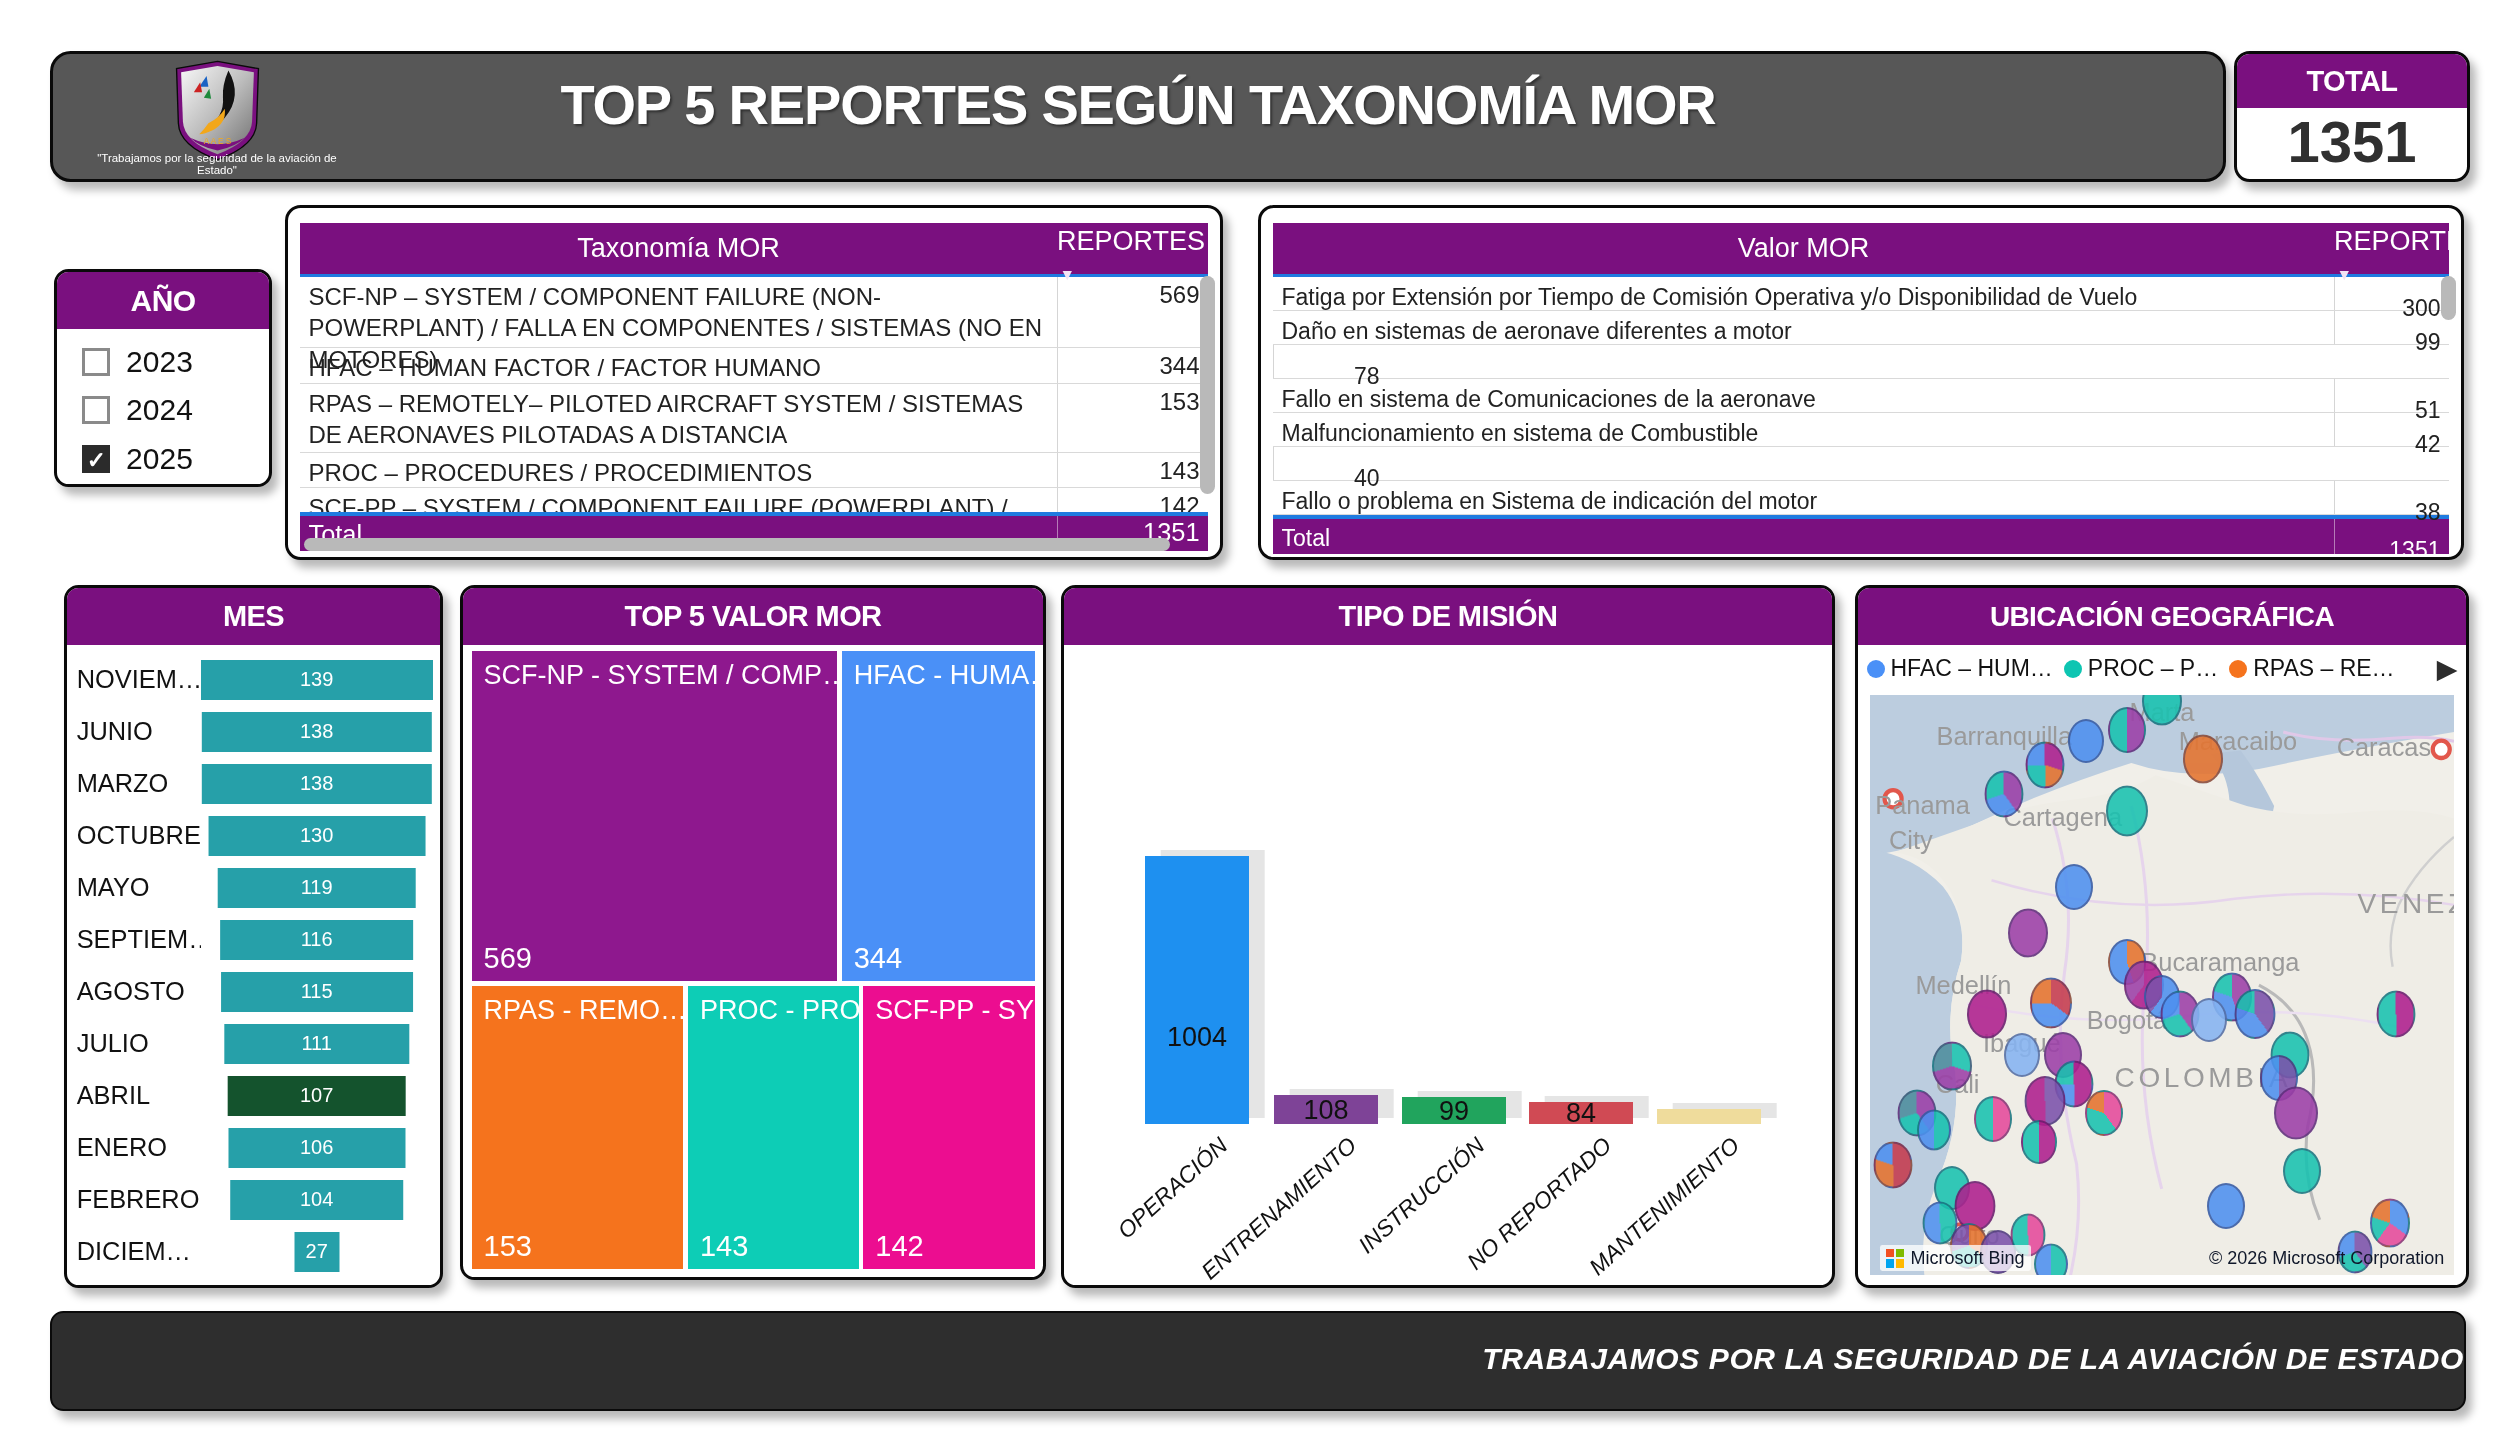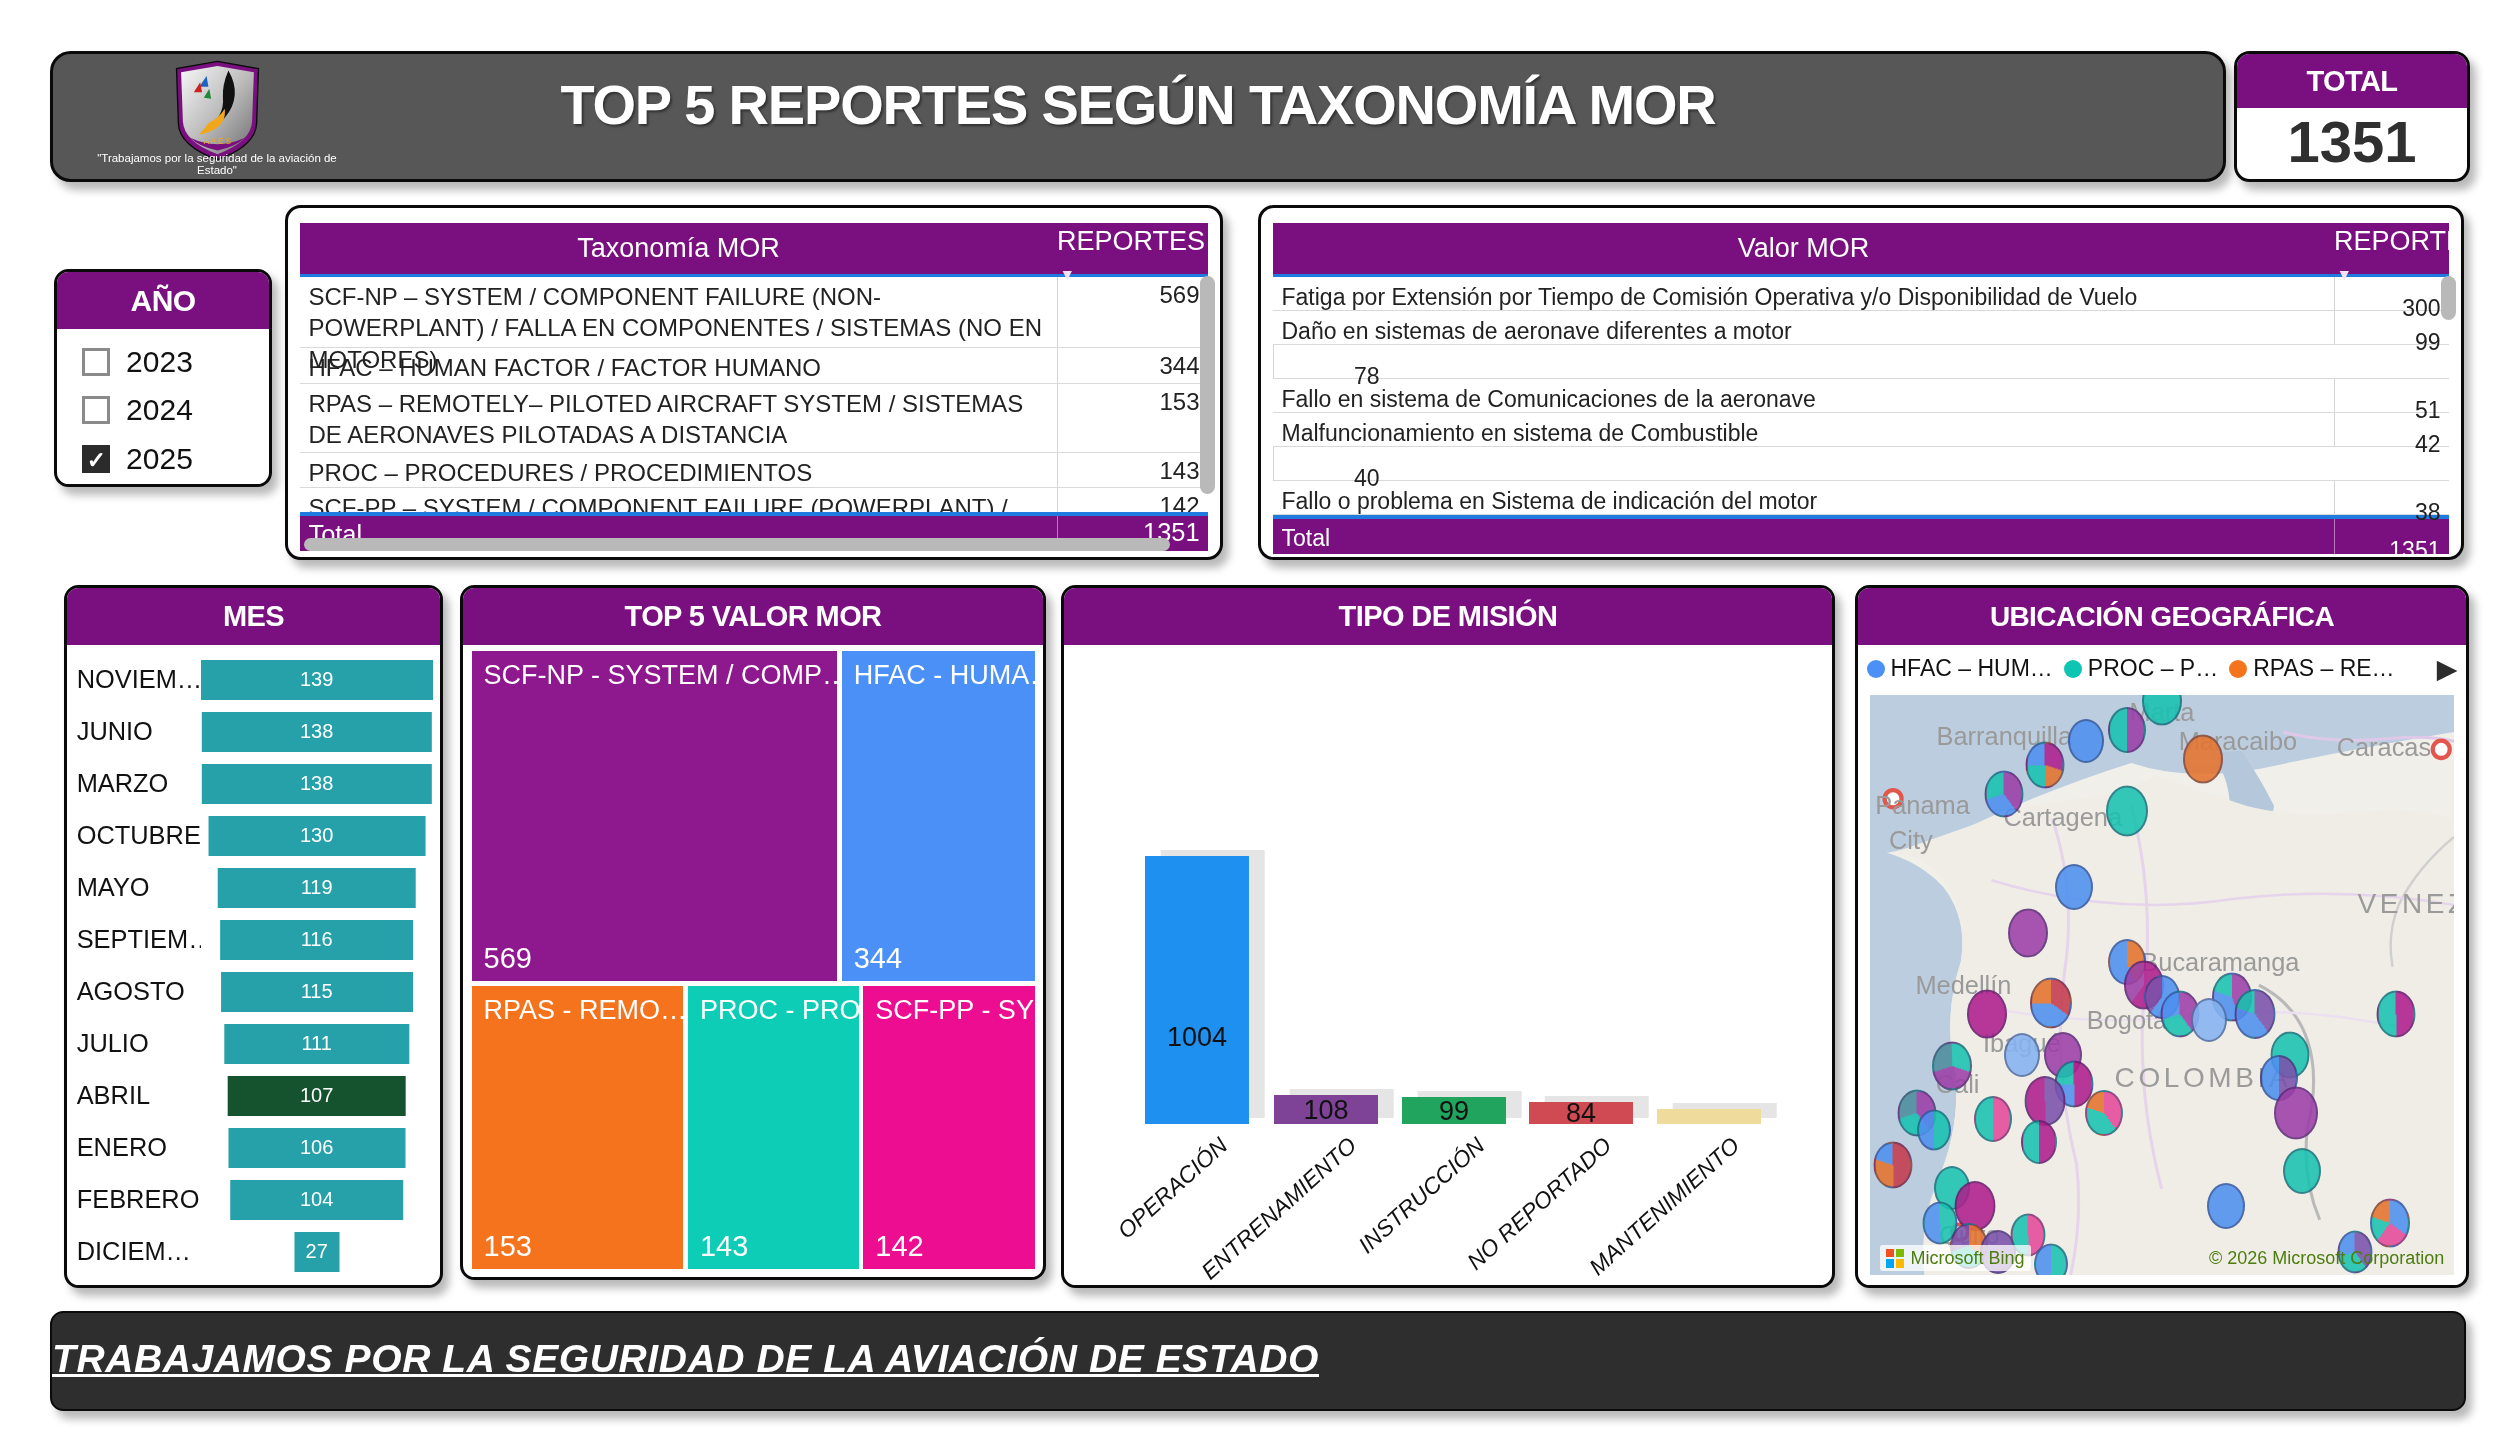--- a/index.html
+++ b/index.html
@@ -73,27 +73,27 @@
   .geo{left:1855px;top:585px;width:608px;height:697px;border-radius:14.5px;}
   .geo .phead{height:57px;font-size:28px;line-height:57px;}
   .legend{position:absolute;left:0;right:0;top:57px;height:47px;display:flex;align-items:center;padding:0 8.5px;gap:11px;}
   .litem{display:flex;align-items:center;gap:6px;font-size:23px;color:#111;white-space:nowrap;}
   .ldot{width:18px;height:18px;border-radius:50%;}
   .larrow{margin-left:auto;font-size:27px;color:#2d2d2d;}
   .mapbox{position:absolute;left:12px;right:12px;top:107px;bottom:9.7px;background:#f1efe9;overflow:hidden;}
   .city{position:absolute;color:#9a9a9a;font-size:25.4px;white-space:nowrap;transform:translate(-50%,-50%);}
   .city.big{font-size:28px;letter-spacing:3.6px;}
   .pie{position:absolute;border-radius:50%;opacity:.88;border:2.4px solid rgba(25,25,70,.45);box-sizing:border-box;transform:translate(-50%,-50%);}
-  .attr{position:absolute;left:0;right:0;bottom:0;height:34px;display:flex;align-items:center;justify-content:space-between;padding:0 9.7px;font-size:18px;color:#4d7c0f;}
+  .attr{position:absolute;left:0;right:0;bottom:0;height:34px;display:flex;align-items:center;justify-content:space-between;padding:0 9.7px;font-size:18px;color:#0f172a;}
   .mslogo{display:inline-grid;grid-template-columns:8.5px 8.5px;grid-gap:1.8px;margin-right:6px;vertical-align:middle;}
   .mslogo i{width:8.5px;height:8.5px;display:block;}
   .bingwrap{display:flex;align-items:center;background:rgba(255,255,255,.75);padding:2.4px 6px;border-radius:2.4px;}
   
   .foot{left:50px;top:1311px;width:2412px;height:96px;background:#2e2e2e;border-radius:13.3px;border:2.4px solid #0a0a0a;}
-  .foot div{color:#fff;text-align:left;font-size:39px;font-weight:bold;font-style:italic;line-height:91px;letter-spacing:0.6px;text-decoration:underline;}
+  .foot div{color:#fff;text-align:right;font-size:30px;font-weight:bold;font-style:italic;line-height:91px;letter-spacing:0.6px;}
 </style>
 </head>
 <body>
 
 <div class="board">
 
   <div class="panel hdr">
     <div class="logo">
       <svg width="91" height="103" viewBox="0 0 100 112">
         <defs>

